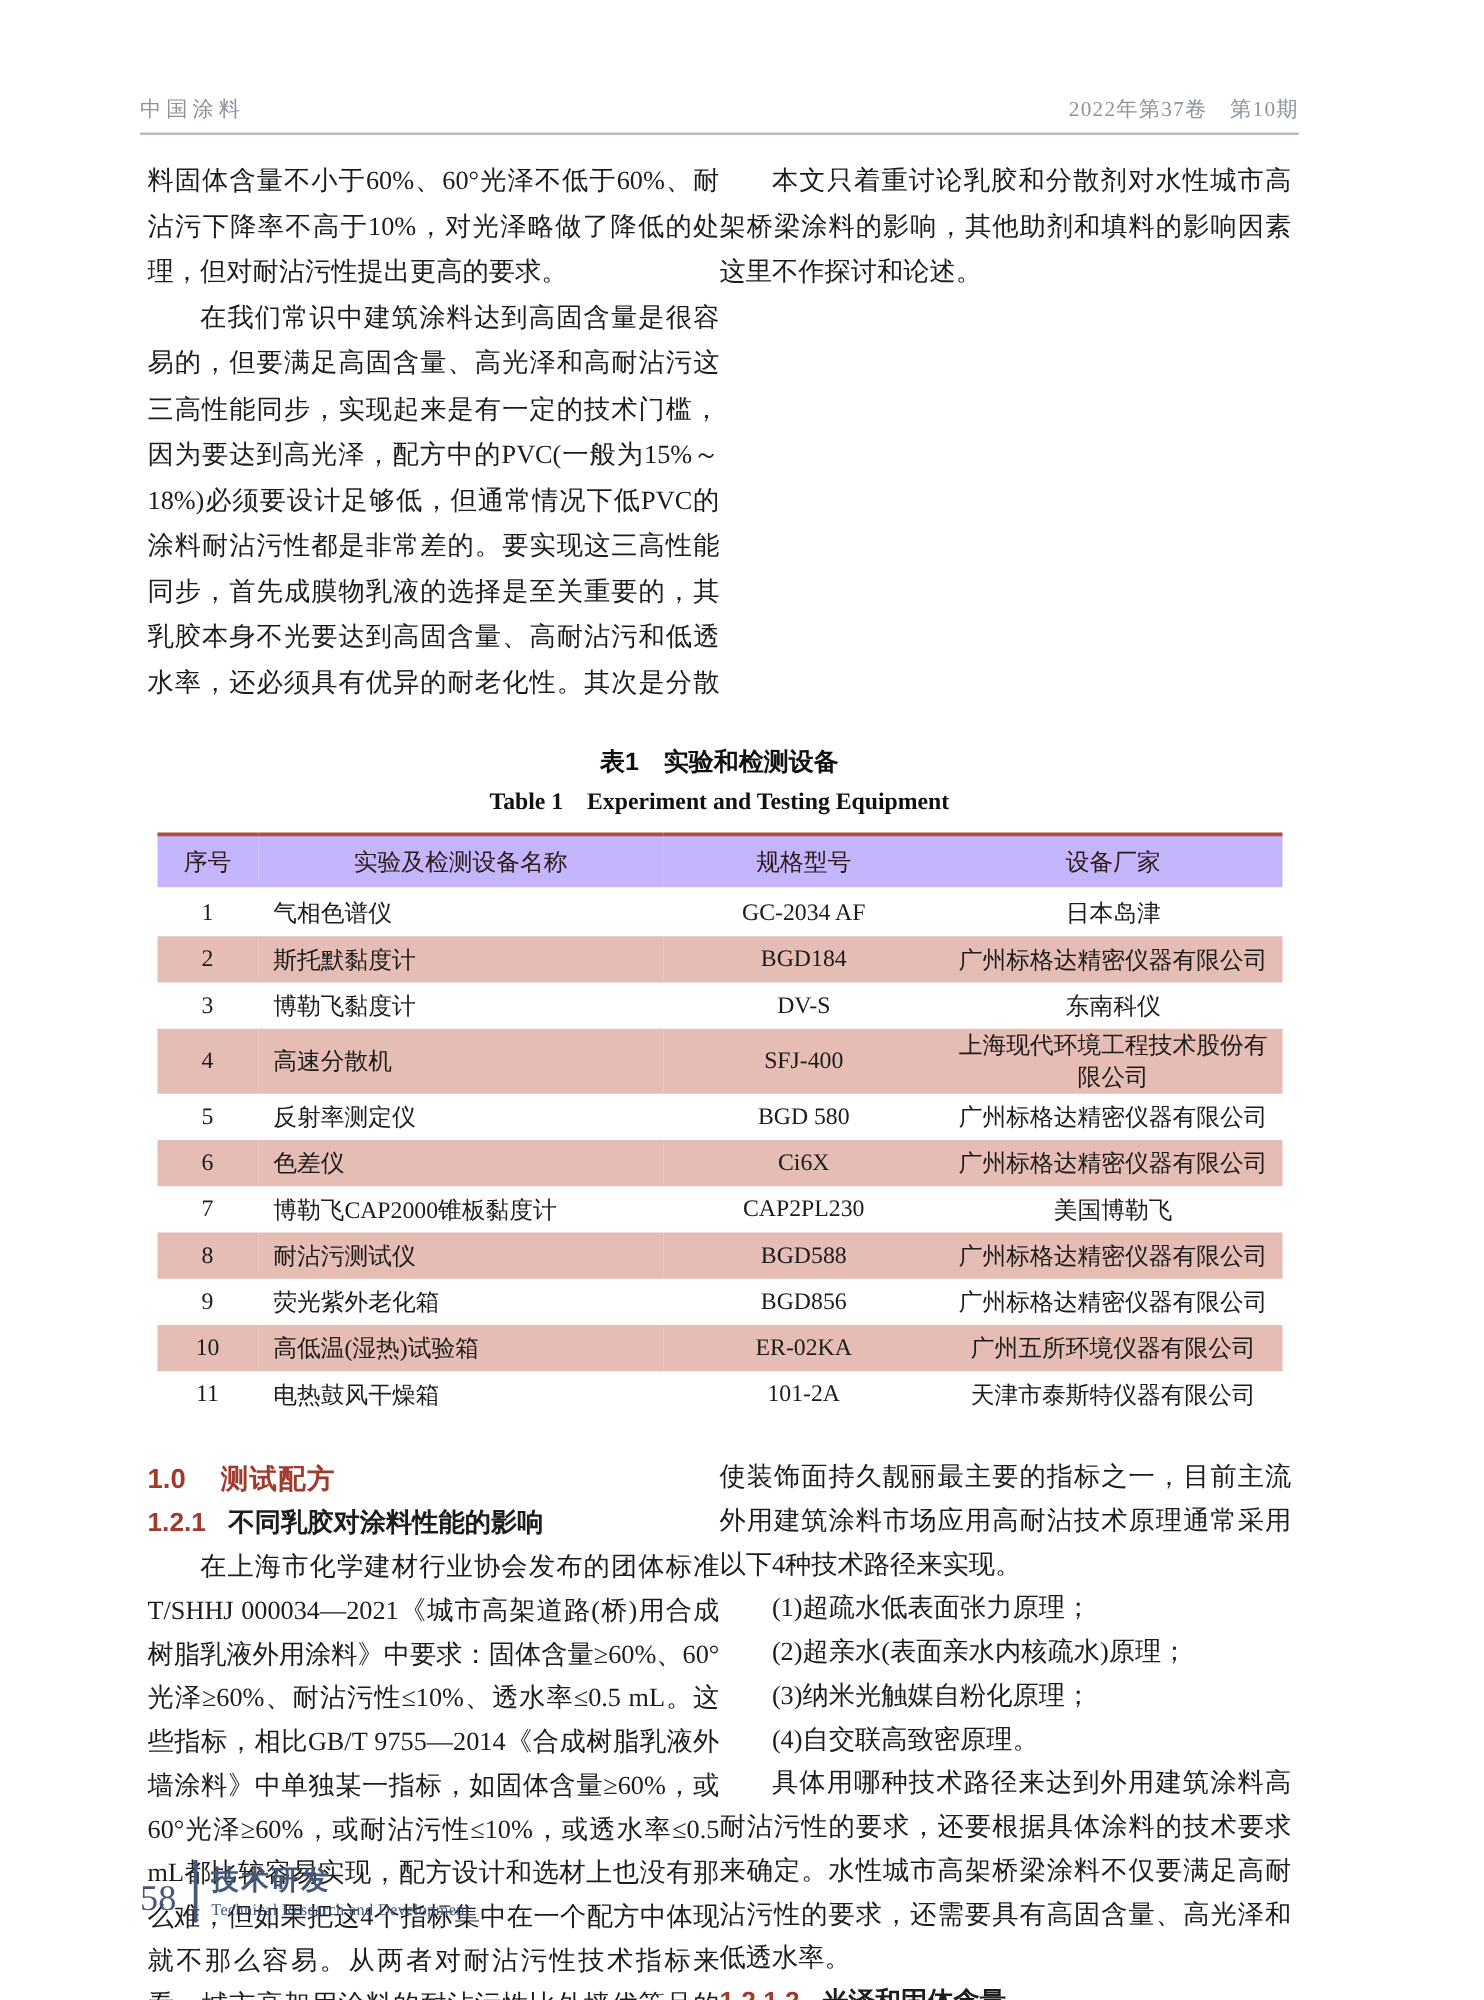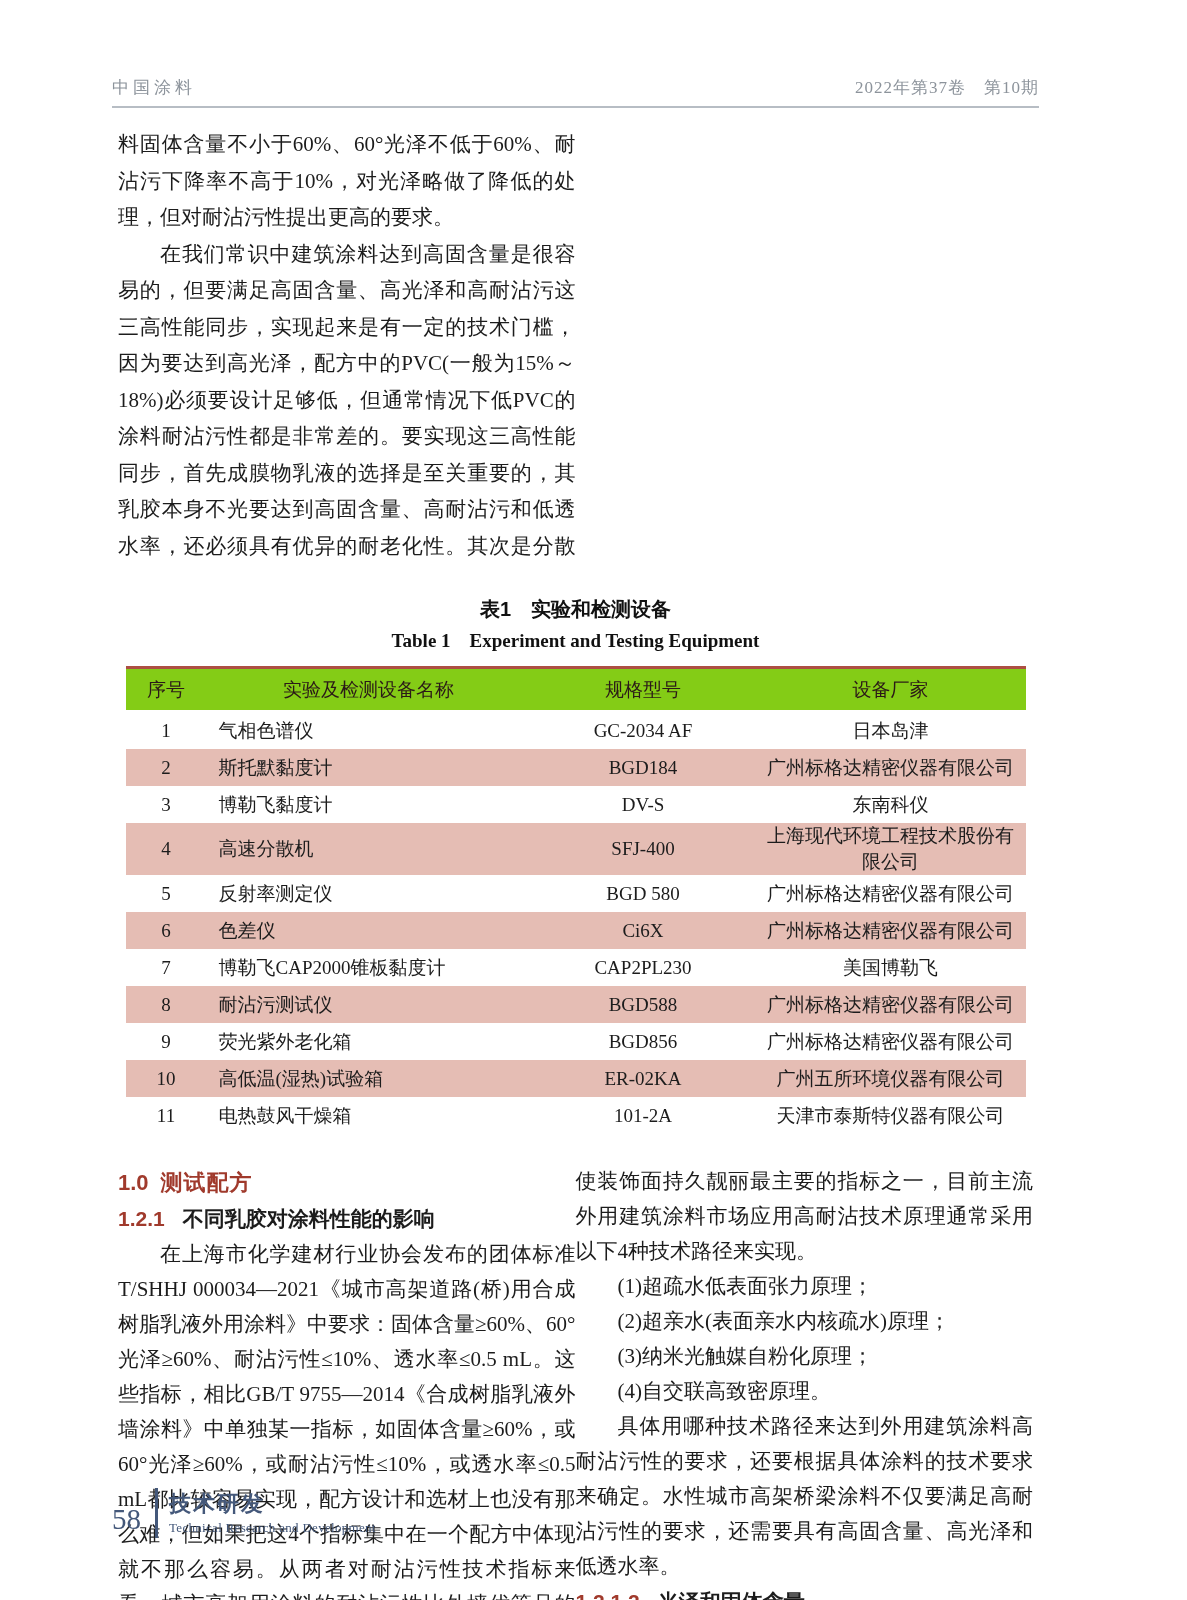--- a/index.html
+++ b/index.html
@@ -32,21 +32,21 @@
     margin:0;
     font-size:21px;line-height:36.5px;
     text-align:justify;
   }
   .bottom-cols .body-p{line-height:35px;}
   .indent{text-indent:2em;}
   .subsec-red{
     margin:0;font-family:"Liberation Sans","DejaVu Sans",sans-serif;
     font-weight:bold;color:#a03a2c;font-size:22px;line-height:37px;
   }
-  .subsec-red .ttl{margin-left:12px;letter-spacing:1px;}
+  .subsec-red .ttl{margin-left:28px;letter-spacing:1px;}
   .subsec-mixed{margin:0;font-size:21px;line-height:35px;}
   .subsec-mixed .num{
     font-family:"Liberation Sans","DejaVu Sans",sans-serif;
     font-weight:bold;color:#a03a2c;
   }
   .subsec-mixed .ttl{margin-left:18px;color:#1c1c1c;}
   
   .tbl-block{margin-top:28px;}
   .cap-zh{
     text-align:center;
@@ -57,21 +57,21 @@
   .cap-en{
     text-align:center;font-weight:bold;font-size:19px;color:#111;
     margin-top:5px;white-space:pre-wrap;
   }
   table.equip{
     width:900px;margin:12px auto 0 auto;
     border-collapse:collapse;font-size:19px;
     border-top:3px solid #ad4f43;
   }
   table.equip th{
-    background:#84cc16;font-weight:normal;
+    background:#c4b5fd;font-weight:normal;
     height:41px;text-align:center;padding:0 4px;
     border-bottom:2px solid #ffffff;color:#2b1a17;
   }
   table.equip td{height:37px;text-align:center;padding:0 4px;}
   table.equip td:nth-child(1){width:9%;}
   table.equip td:nth-child(2),table.equip th:nth-child(2){width:36%;}
   table.equip td:nth-child(2){text-align:left;padding-left:12px;}
   table.equip td:nth-child(3){width:25%;}
   table.equip td:nth-child(4){width:30%;}
   table.equip tbody tr:nth-child(even){background:#e5bdb4;}
@@ -100,20 +100,21 @@
   </div>
 
   <div class="content">
 
     <div class="cols top-cols">
       <div class="col">
         <p class="body-p">料固体含量不小于60%、60°光泽不低于60%、耐沾污下降率不高于10%，对光泽略做了降低的处理，但对耐沾污性提出更高的要求。</p>
         <p class="body-p indent">在我们常识中建筑涂料达到高固含量是很容易的，但要满足高固含量、高光泽和高耐沾污这三高性能同步，实现起来是有一定的技术门槛，因为要达到高光泽，配方中的PVC(一般为15%～18%)必须要设计足够低，但通常情况下低PVC的涂料耐沾污性都是非常差的。要实现这三高性能同步，首先成膜物乳液的选择是至关重要的，其乳胶本身不光要达到高固含量、高耐沾污和低透水率，还必须具有优异的耐老化性。其次是分散润湿剂、消泡剂和颜填料的选择也非常重要。分散润湿剂不仅要对金红石型钛白粉有很好的分散性，防止浮色发花，更要对涂膜的光泽和透水率的影响小。在消泡剂的选择上，原则是对体系有很</p>
       </div>
       <div class="col">
+        <p class="body-p indent">本文只着重讨论乳胶和分散剂对水性城市高架桥梁涂料的影响，其他助剂和填料的影响因素这里不作探讨和论述。</p>
 
       </div>
     </div>
 
     <div class="tbl-block">
       <div class="cap-zh">表1　实验和检测设备</div>
       <div class="cap-en">Table 1　Experiment and Testing Equipment</div>
       <table class="equip">
         <thead>
           <tr>

